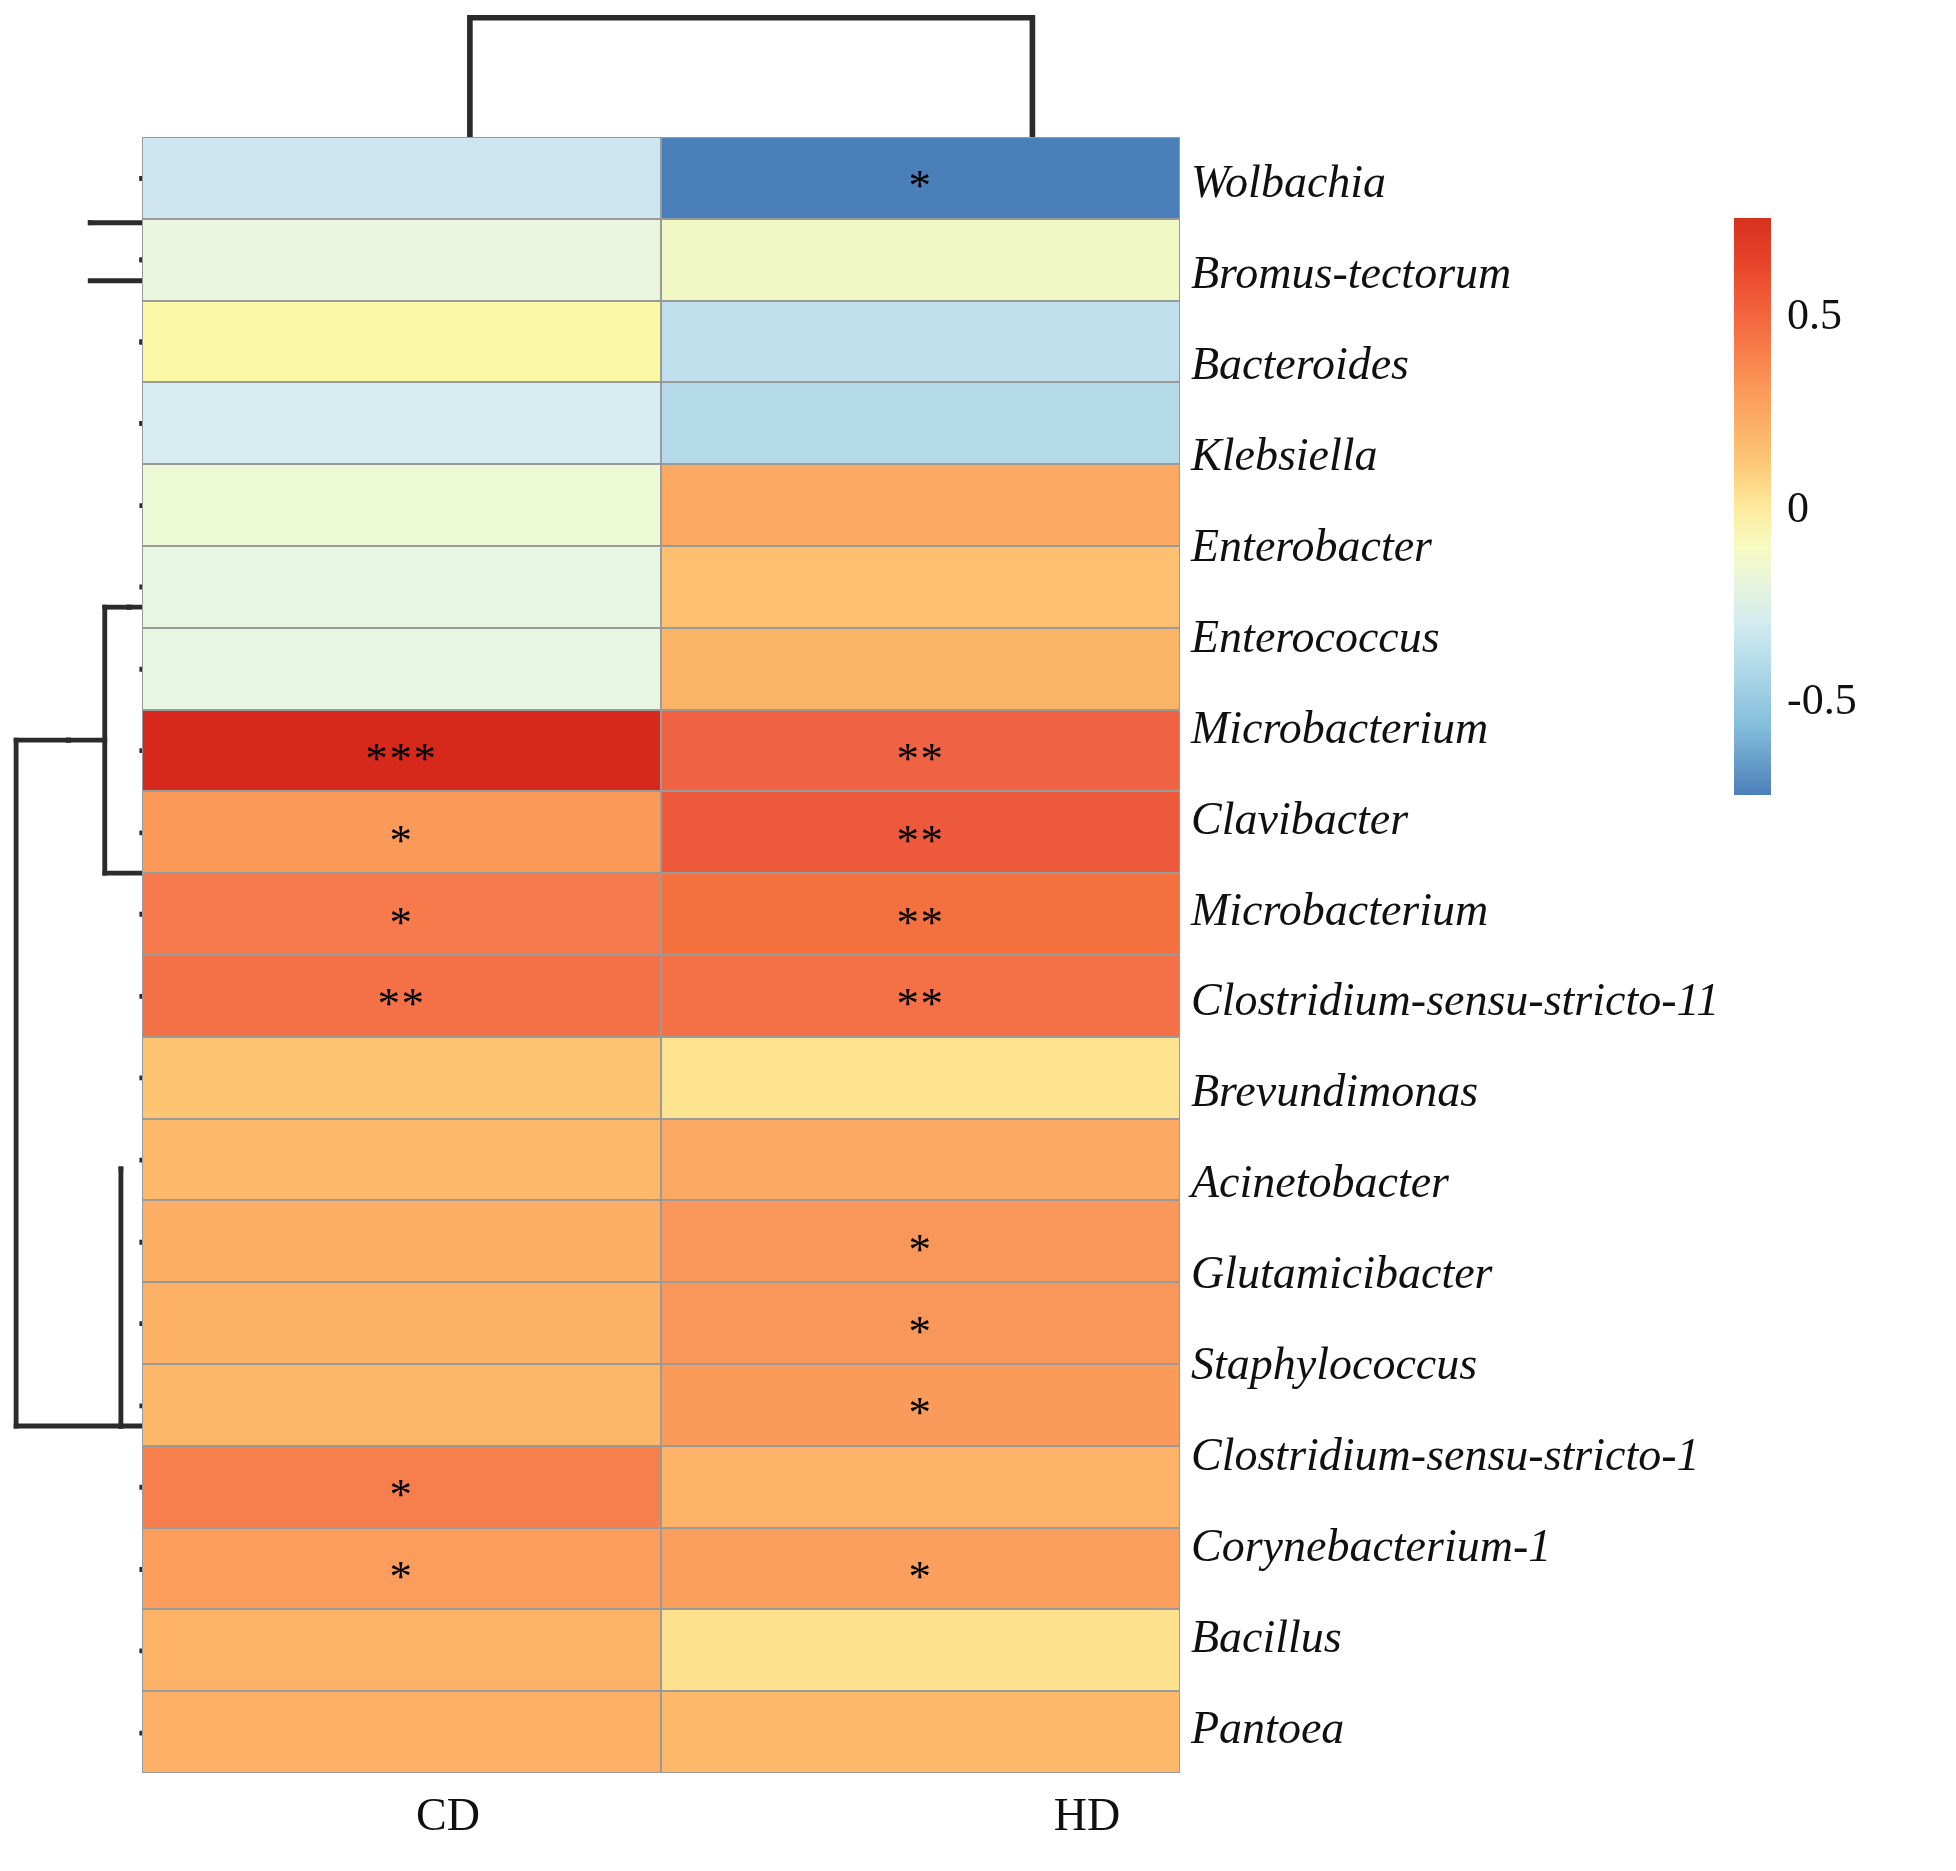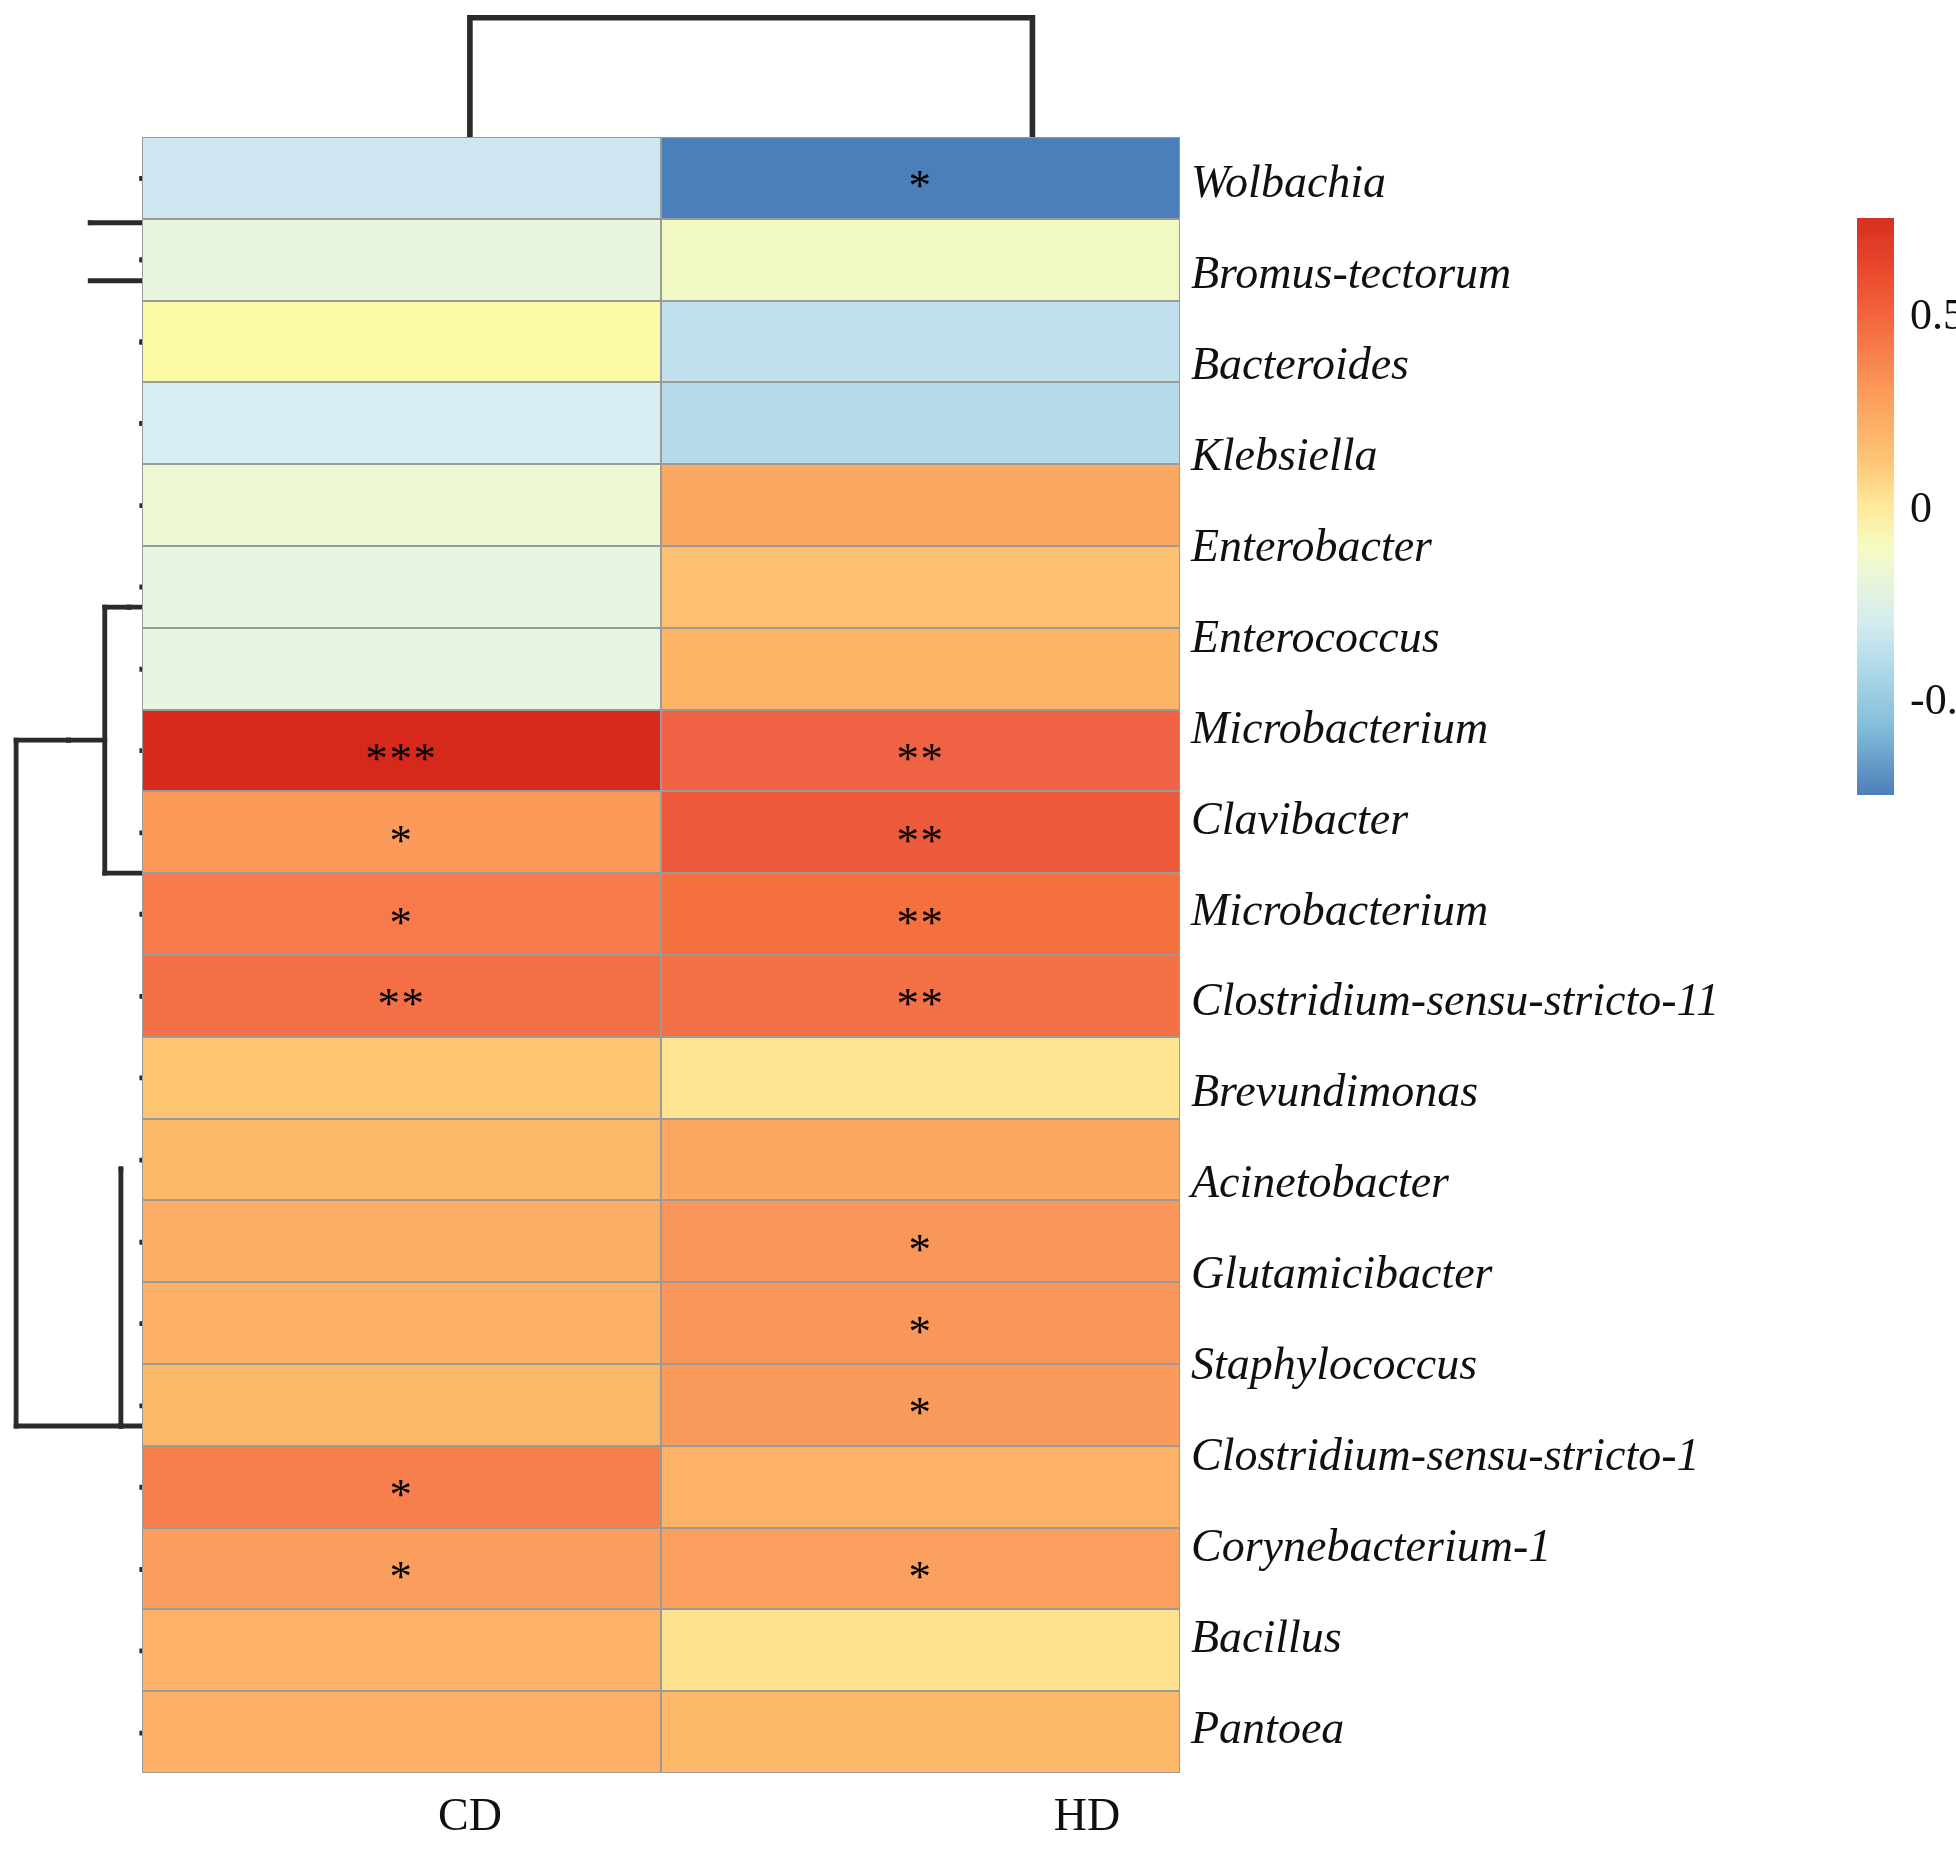--- a/index.html
+++ b/index.html
@@ -25,25 +25,25 @@
 
   
   #rowlabels{position:absolute;left:1191px;top:137px;width:758px;height:1636px;
              display:grid;grid-template-columns:1fr;grid-auto-rows:1fr;}
   .rowlabel{display:flex;align-items:center;font-style:italic;font-size:46px;
             color:#101010;white-space:nowrap;line-height:1;}
 
   
   .collabel{position:absolute;top:1788px;font-size:46px;color:#101010;
             text-align:center;transform:translateX(-50%);white-space:nowrap;}
-  #collabel-0{left:470px;}
+  #collabel-0{left:448px;}
   #collabel-1{left:1087px;}
 
   
-  #colorbar-wrap{position:absolute;left:1857px;top:218px;text-align:right;}
+  #colorbar-wrap{position:absolute;left:1734px;top:218px;text-align:right;}
   #colorbar{width:37px;height:577px;
             background:linear-gradient(to bottom,
               #d7301f 0%,
               #e8452b 8%,
               #f4693f 18%,
               #fb9a59 30%,
               #fdc675 42%,
               #fee99b 50%,
               #f7fbc2 57%,
               #e8f5db 63%,

